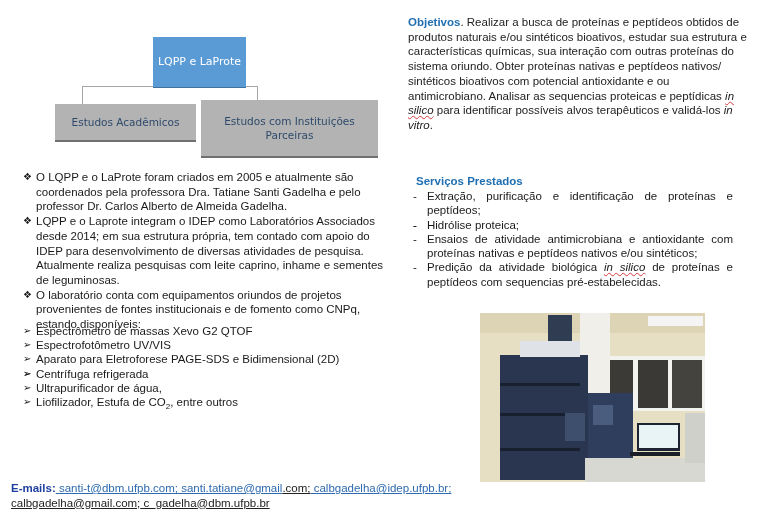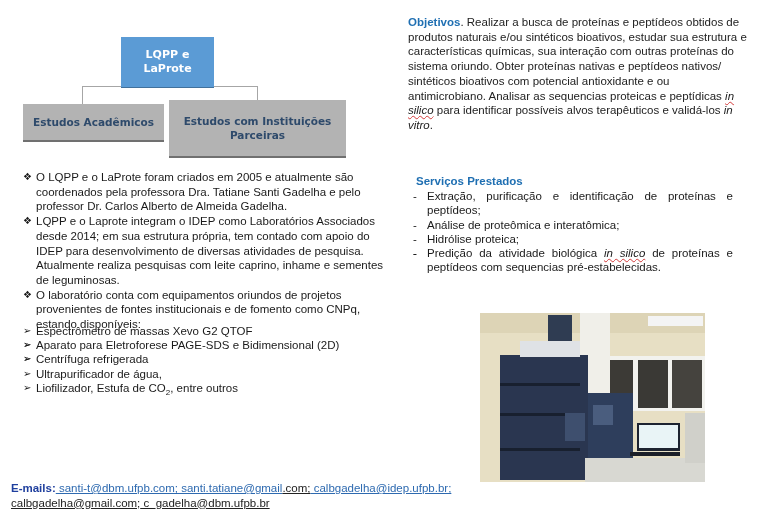--- a/index.html
+++ b/index.html
@@ -1,21 +1,21 @@
 <!DOCTYPE html>
 <html><head>
 <meta charset="utf-8">
 <style>
   html, body { margin:0; padding:0; }
   body { width:768px; height:523px; background:#ffffff; position:relative; overflow:hidden;
          font-family:"Liberation Sans", sans-serif; color:#1a1a1a; }
   .abs { position:absolute; }
   
   .box { position:absolute; display:flex; align-items:center; justify-content:center; text-align:center;
-         font-family:"DejaVu Sans", sans-serif; font-weight:bold; font-size:10.5px; line-height:14px; box-sizing:border-box; }
+         font-family:"DejaVu Sans", sans-serif; font-weight:normal; font-size:10.5px; line-height:14px; box-sizing:border-box;margin-left:32px; }
   .box-top { left:121px; top:37px; width:93px; height:50px; background:#5b9bd5; color:#ffffff;
              box-shadow:0 1px 0 #41719c; font-size:11px; }
   .box-gray { background:#b3b3b3; color:#2e4a6b; border-bottom:2px solid #707070; }
   .box-left { left:23px; top:104px; width:141px; height:38px; }
   .box-right { left:169px; top:100px; width:177px; height:58px; padding:16px 14px; }
   .line { position:absolute; background:#a6a6a6; }
   
   .objetivos { left:408px; top:15px; width:340px; font-size:11.5px; line-height:14.7px; color:#222; }
   .obj-title { color:#1f6fb2; font-weight:bold; }
   .intro-list { left:23px; top:170px; width:370px; font-size:11.5px; line-height:14.7px; margin:0; padding:0; list-style:none; }
@@ -59,34 +59,34 @@
 </div>
 
 <ul class="abs intro-list">
   <li><span class="bullet">❖</span><span>O LQPP e o LaProte foram criados em 2005 e atualmente são coordenados pela professora Dra. Tatiane Santi Gadelha e pelo professor Dr. Carlos Alberto de Almeida Gadelha.</span></li>
   <li><span class="bullet">❖</span><span> LQPP e o Laprote integram o IDEP como Laboratórios Associados desde 2014; em sua estrutura própria, tem contado com apoio do IDEP para desenvolvimento de diversas atividades de pesquisa. Atualmente realiza pesquisas com leite caprino, inhame e sementes de leguminosas.</span></li>
   <li><span class="bullet">❖</span><span>O laboratório conta com equipamentos oriundos de projetos provenientes de fontes institucionais e de fomento como CNPq, estando disponíveis:</span></li>
 </ul>
 
 <ul class="abs equip-list">
   <li><span class="bullet">➢</span><span>Espectrômetro de massas Xevo G2 QTOF</span></li>
-  <li><span class="bullet">➢</span></li>
+  <li><span class="bullet">➢</span><span>Espectrofotômetro UV/VIS</span></li>
   <li><span class="bullet">➢</span><span>Aparato para Eletroforese PAGE-SDS e Bidimensional (2D)</span></li>
   <li><span class="bullet">➢</span></li>
   <li><span class="bullet">➢</span><span>Centrífuga refrigerada</span></li>
   <li><span class="bullet">➢</span><span>Ultrapurificador de água,</span></li>
   <li><span class="bullet">➢</span><span>Liofilizador, Estufa de CO</span><sub>2</sub><span>,  entre outros</span></li>
 </ul>
 
 <div class="abs servicos-title">Serviços Prestados</div>
 <ul class="abs serv-list">
   <li><span class="bullet">-</span><span>Extração, purificação e identificação de proteínas e peptídeos;</span></li>
-  <li><span class="bullet">-</span><span> Análise de proteômica e interatômica;</span></li>
+  <li><span class="bullet">-</span></li>
   <li><span class="bullet">-</span><span>Hidrólise proteica;</span></li>
-  <li><span class="bullet">-</span></li>
+  <li><span class="bullet">-</span><span>Ensaios de atividade antimicrobiana e antioxidante com proteínas nativas e peptídeos nativos e/ou sintéticos;</span></li>
   <li><span class="bullet">-</span><span>Predição da atividade biológica </span><i class="squig">in silico</i><span> de proteínas e peptídeos com sequencias pré-estabelecidas.</span></li>
 </ul>
 
 <div class="abs photo" title="Laboratory mass spectrometer equipment with computer monitor">
   <svg width="225" height="169" viewBox="0 0 225 169">
     <rect x="0" y="0" width="225" height="169" fill="#e7dfc4"></rect>
     <rect x="0" y="0" width="225" height="20" fill="#ddd4b6"></rect>
     <rect x="168" y="3" width="55" height="10" fill="#f4f4f4"></rect>
 
     <rect x="120" y="43" width="105" height="55" fill="#f2f2ee"></rect>

